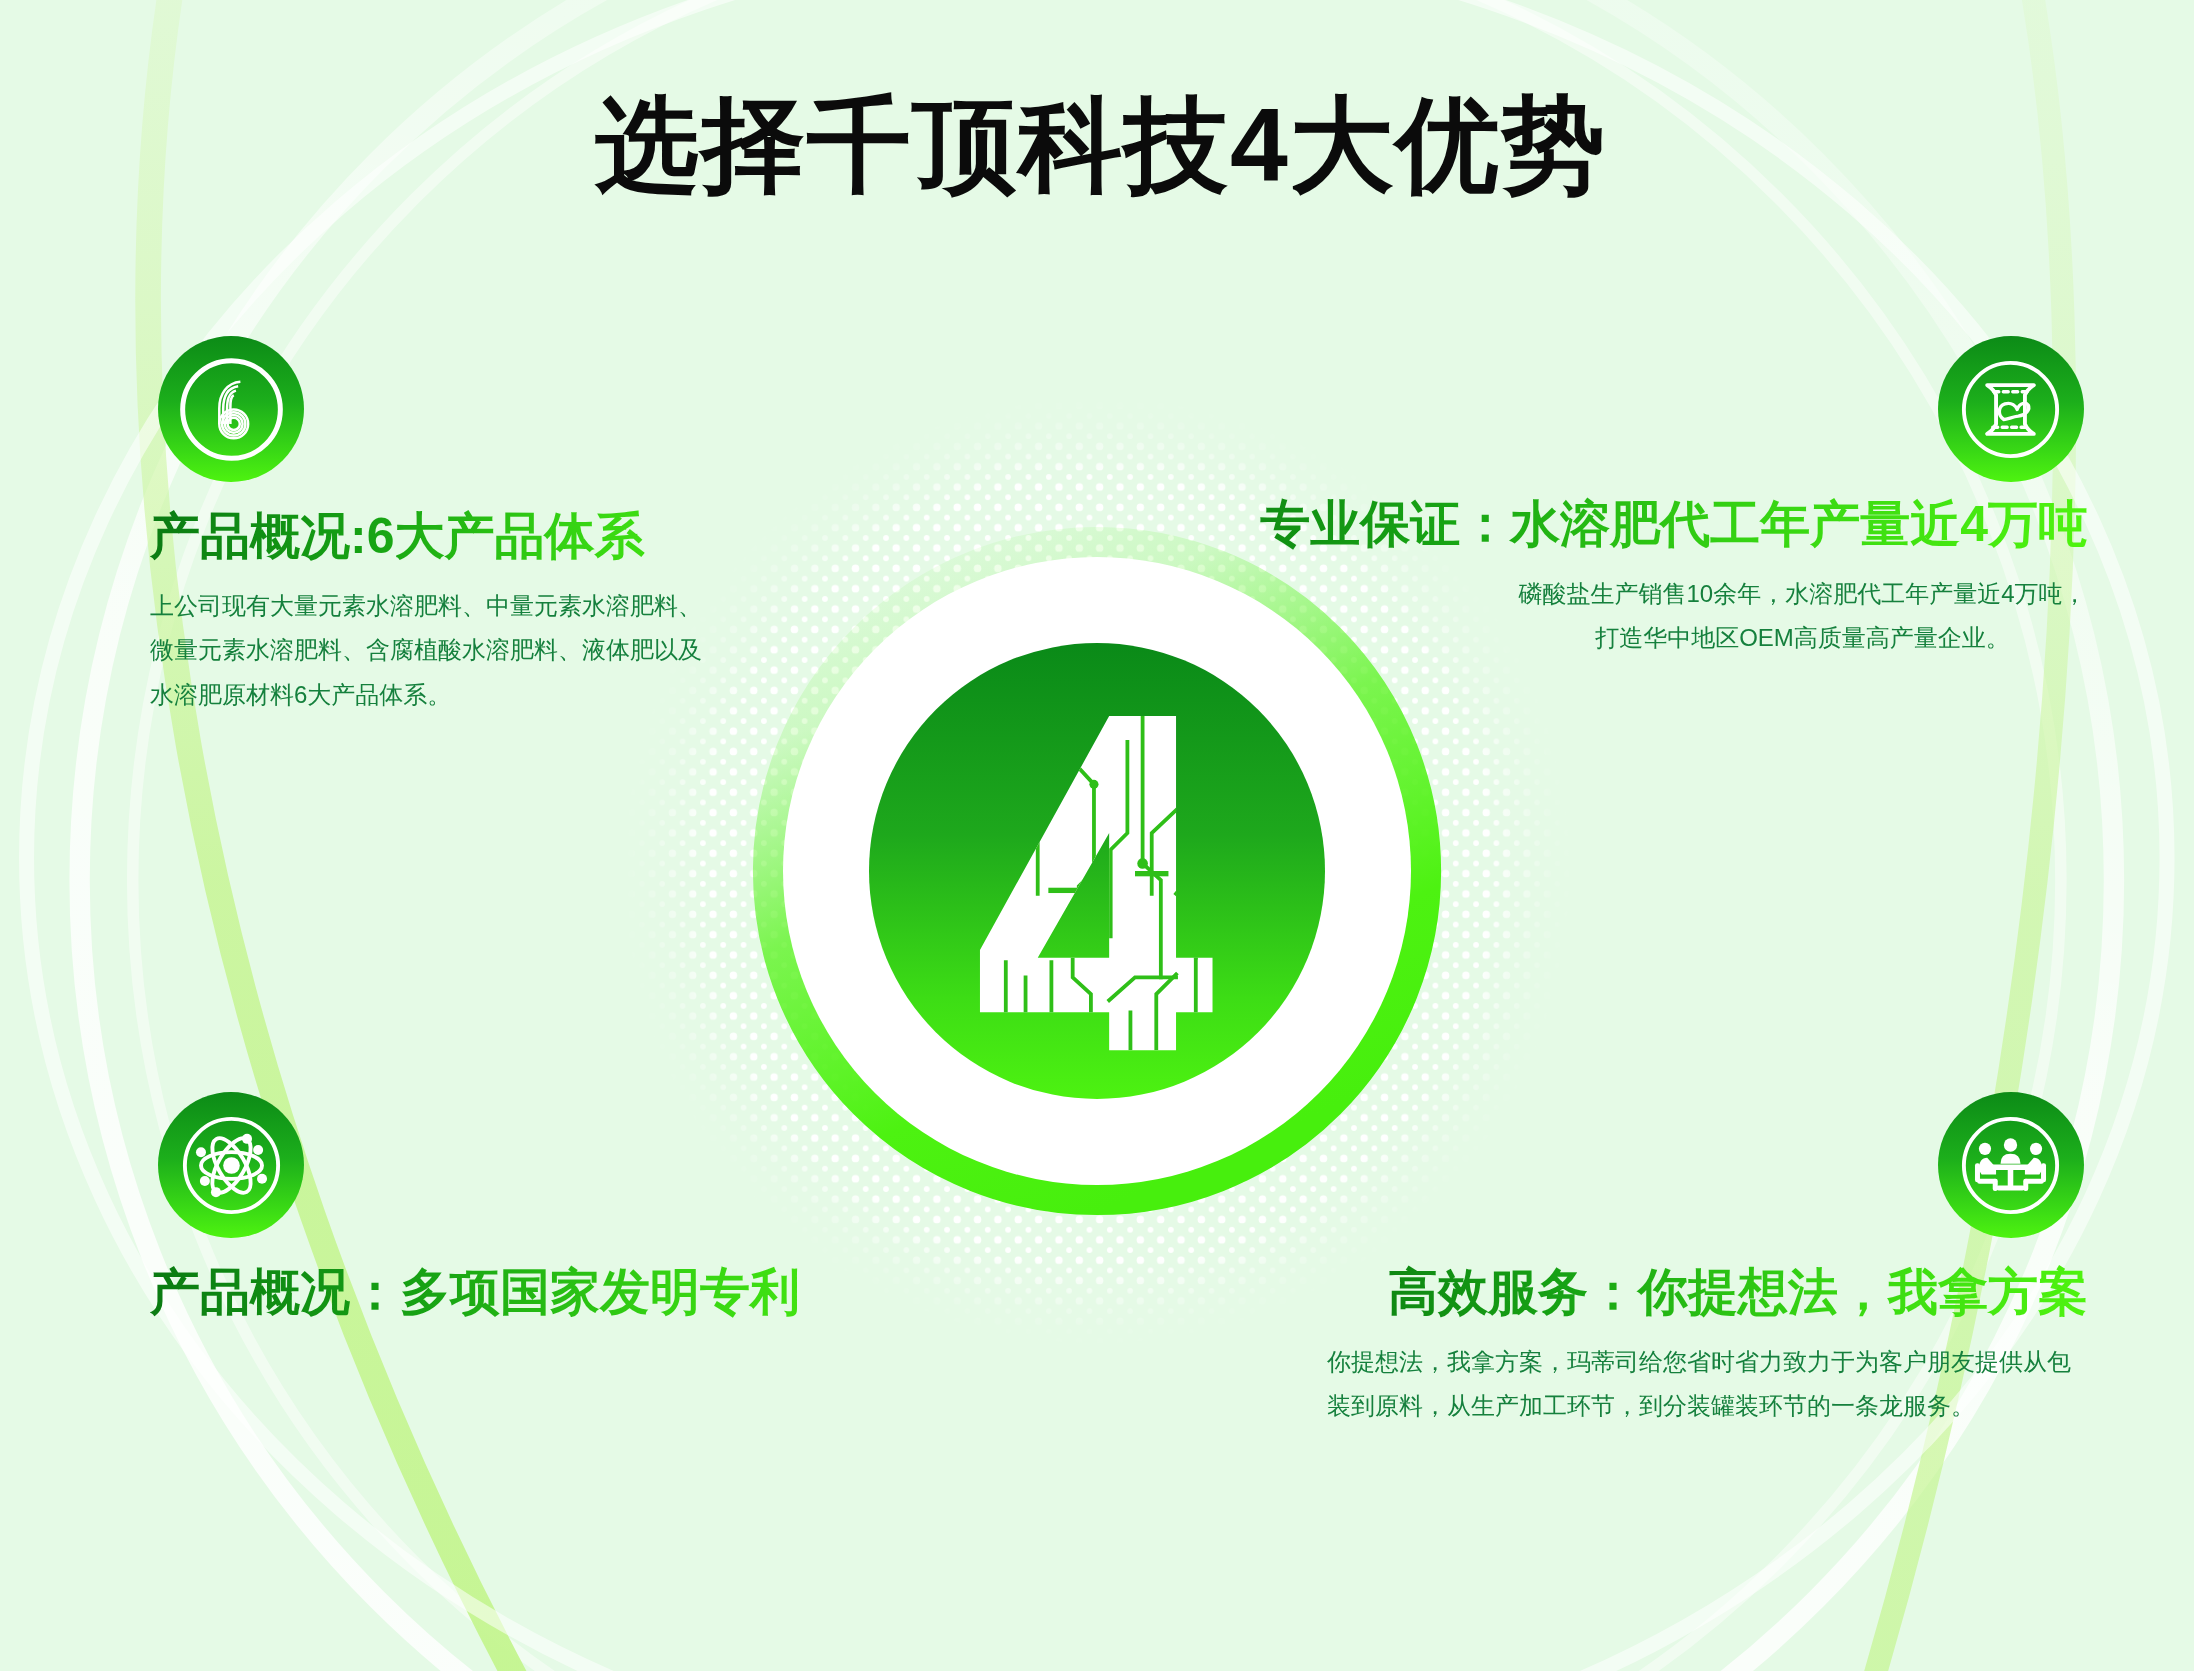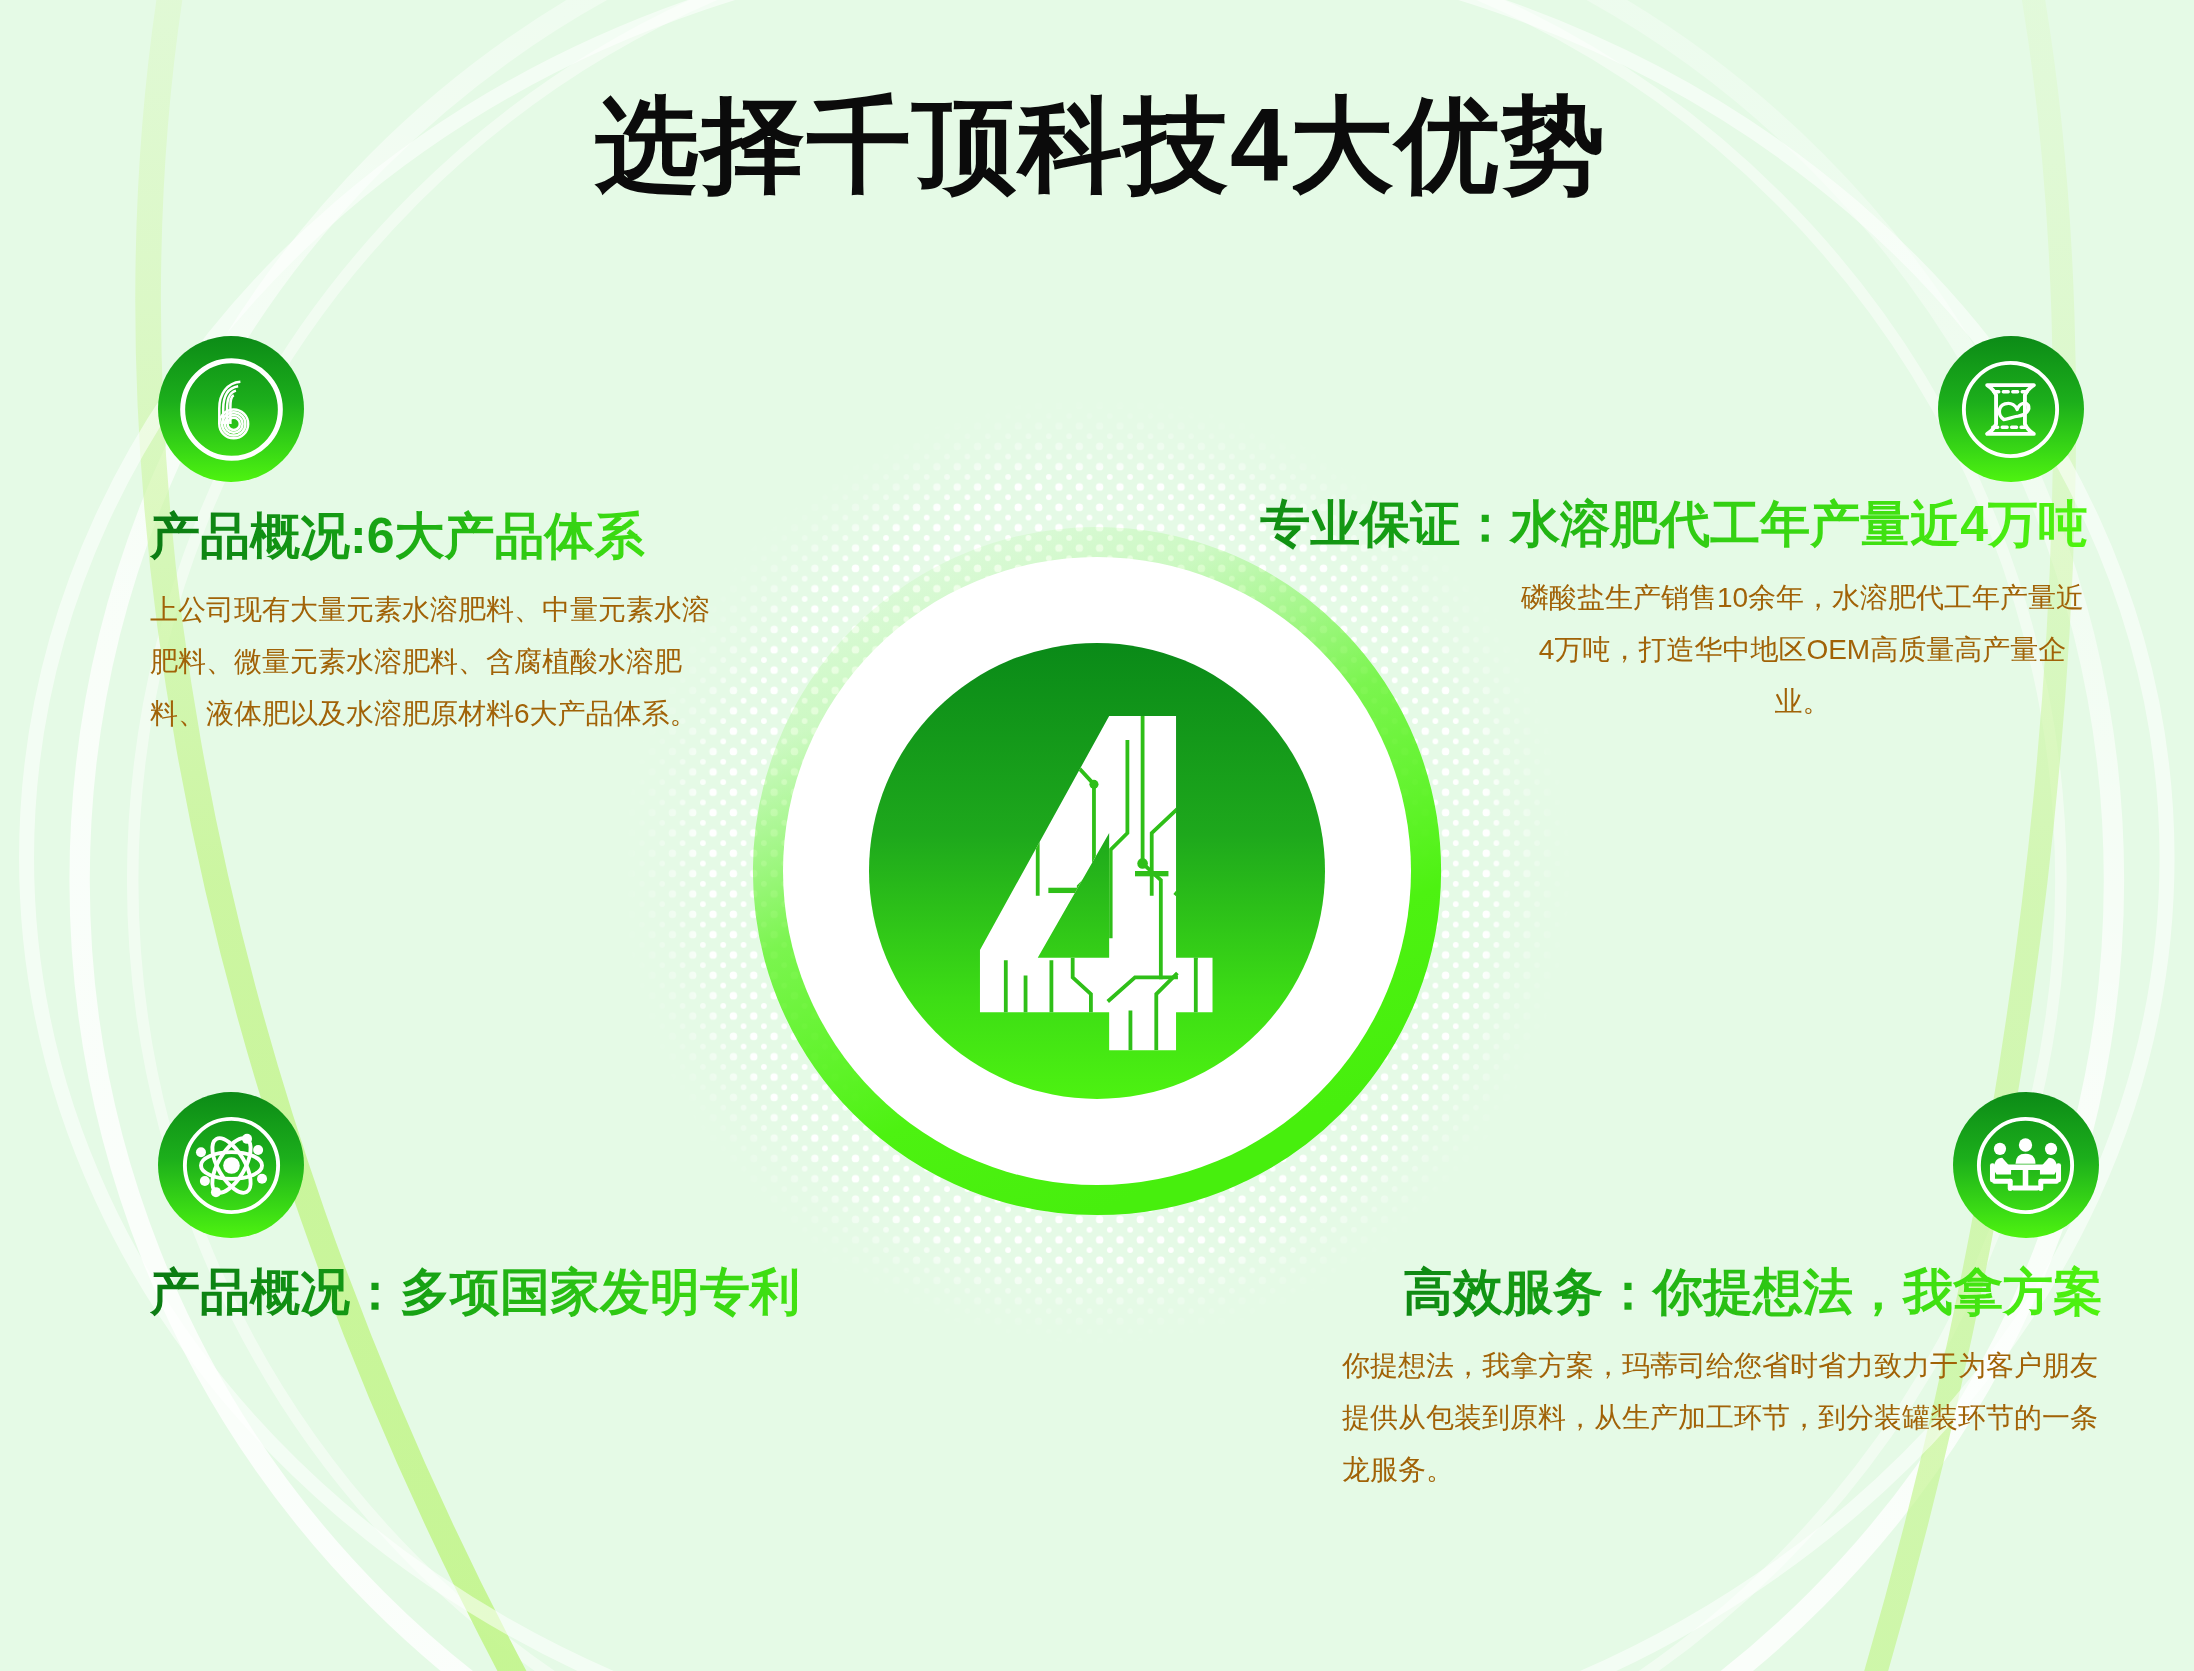--- a/index.html
+++ b/index.html
@@ -111,23 +111,23 @@
     font-weight: bold;
     line-height: 1.15;
     white-space: nowrap;
     background: linear-gradient(100deg, #0a7a12 0%, #17a314 35%, #35d313 65%, #4ff40f 100%);
     -webkit-background-clip: text;
     background-clip: text;
     color: transparent;
     -webkit-text-fill-color: transparent;
   }
   .quad-body {
-    font-size: 28px;
+    font-size: 24px;
     line-height: 1.85;
-    color: #a16207;
+    color: #15803d;
     font-weight: 500;
   }
 
   
   #quad-tl { left: 150px; top: 336px; width: 641px; }
   #quad-tl .quad-icon { margin-left: 8px; }
   #quad-tl .quad-heading { margin-top: 26px; }
   #quad-tl .quad-body { margin-top: 18.6px; width: 575px; }
 
   
@@ -136,21 +136,21 @@
   #quad-tr .quad-heading { margin-top: 14px; }
   #quad-tr .quad-body { margin-top: 18.6px; width: 571px; margin-left: auto; text-align: center; }
 
   
   #quad-bl { left: 150px; top: 1092px; width: 796px; }
   #quad-bl .quad-icon { margin-left: 8px; }
   #quad-bl .quad-heading { margin-top: 26px; }
   #quad-bl .quad-body { margin-top: 18.6px; width: 752px; }
 
   
-  #quad-br { right: 91px; top: 1092px; width: 796px; text-align: right; }
+  #quad-br { right: 106px; top: 1092px; width: 796px; text-align: right; }
   #quad-br .quad-icon { margin-left: auto; margin-right: 4.4px; }
   #quad-br .quad-heading { margin-top: 26px; }
   #quad-br .quad-body { margin-top: 18.6px; width: 761px; margin-left: auto; text-align: left; }
 
   .icon-svg { width: 111px; height: 111px; display: block; }
 </style>
 </head>
 <body>
 
 <div class="poster">

